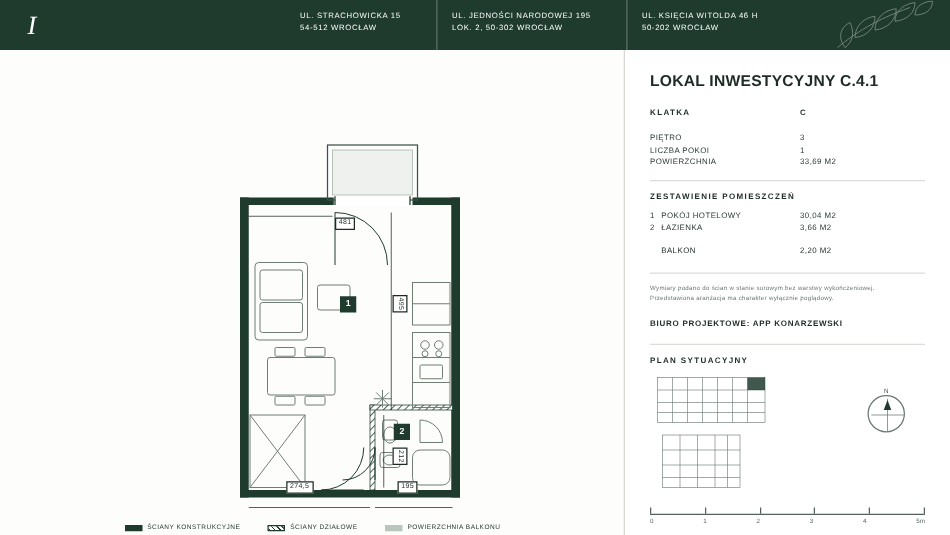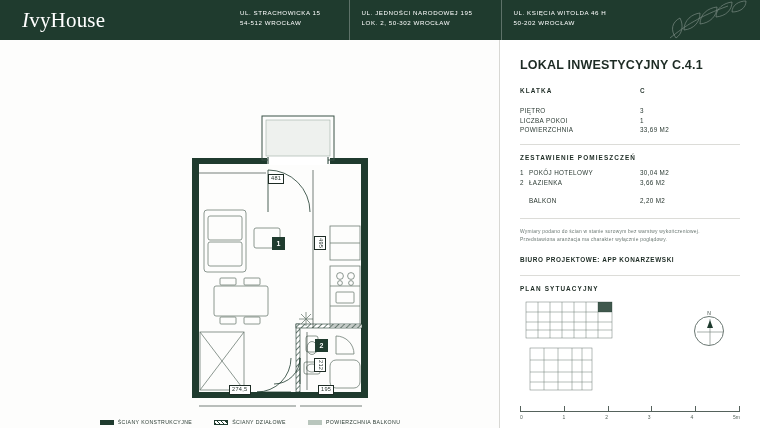--- a/index.html
+++ b/index.html
@@ -191,21 +191,20 @@
     display: flex; justify-content: space-between;
     font-size: 5px; color: #55625c; margin-top: 2px;
   }
 </style>
 </head>
 <body>
 
 <div class="header">
   <div class="brand">
     <span class="ivy-i">I</span>
-      <span>vyHouse</span>
   </div>
 
   <div class="addr-col first">
     <div>UL.  STRACHOWICKA 15</div>
     <div>54-512 WROCŁAW</div>
   </div>
 
   <div class="addr-col">
     <div>UL. JEDNOŚCI NARODOWEJ 195</div>
     <div>LOK. 2,  50-302 WROCŁAW</div>

